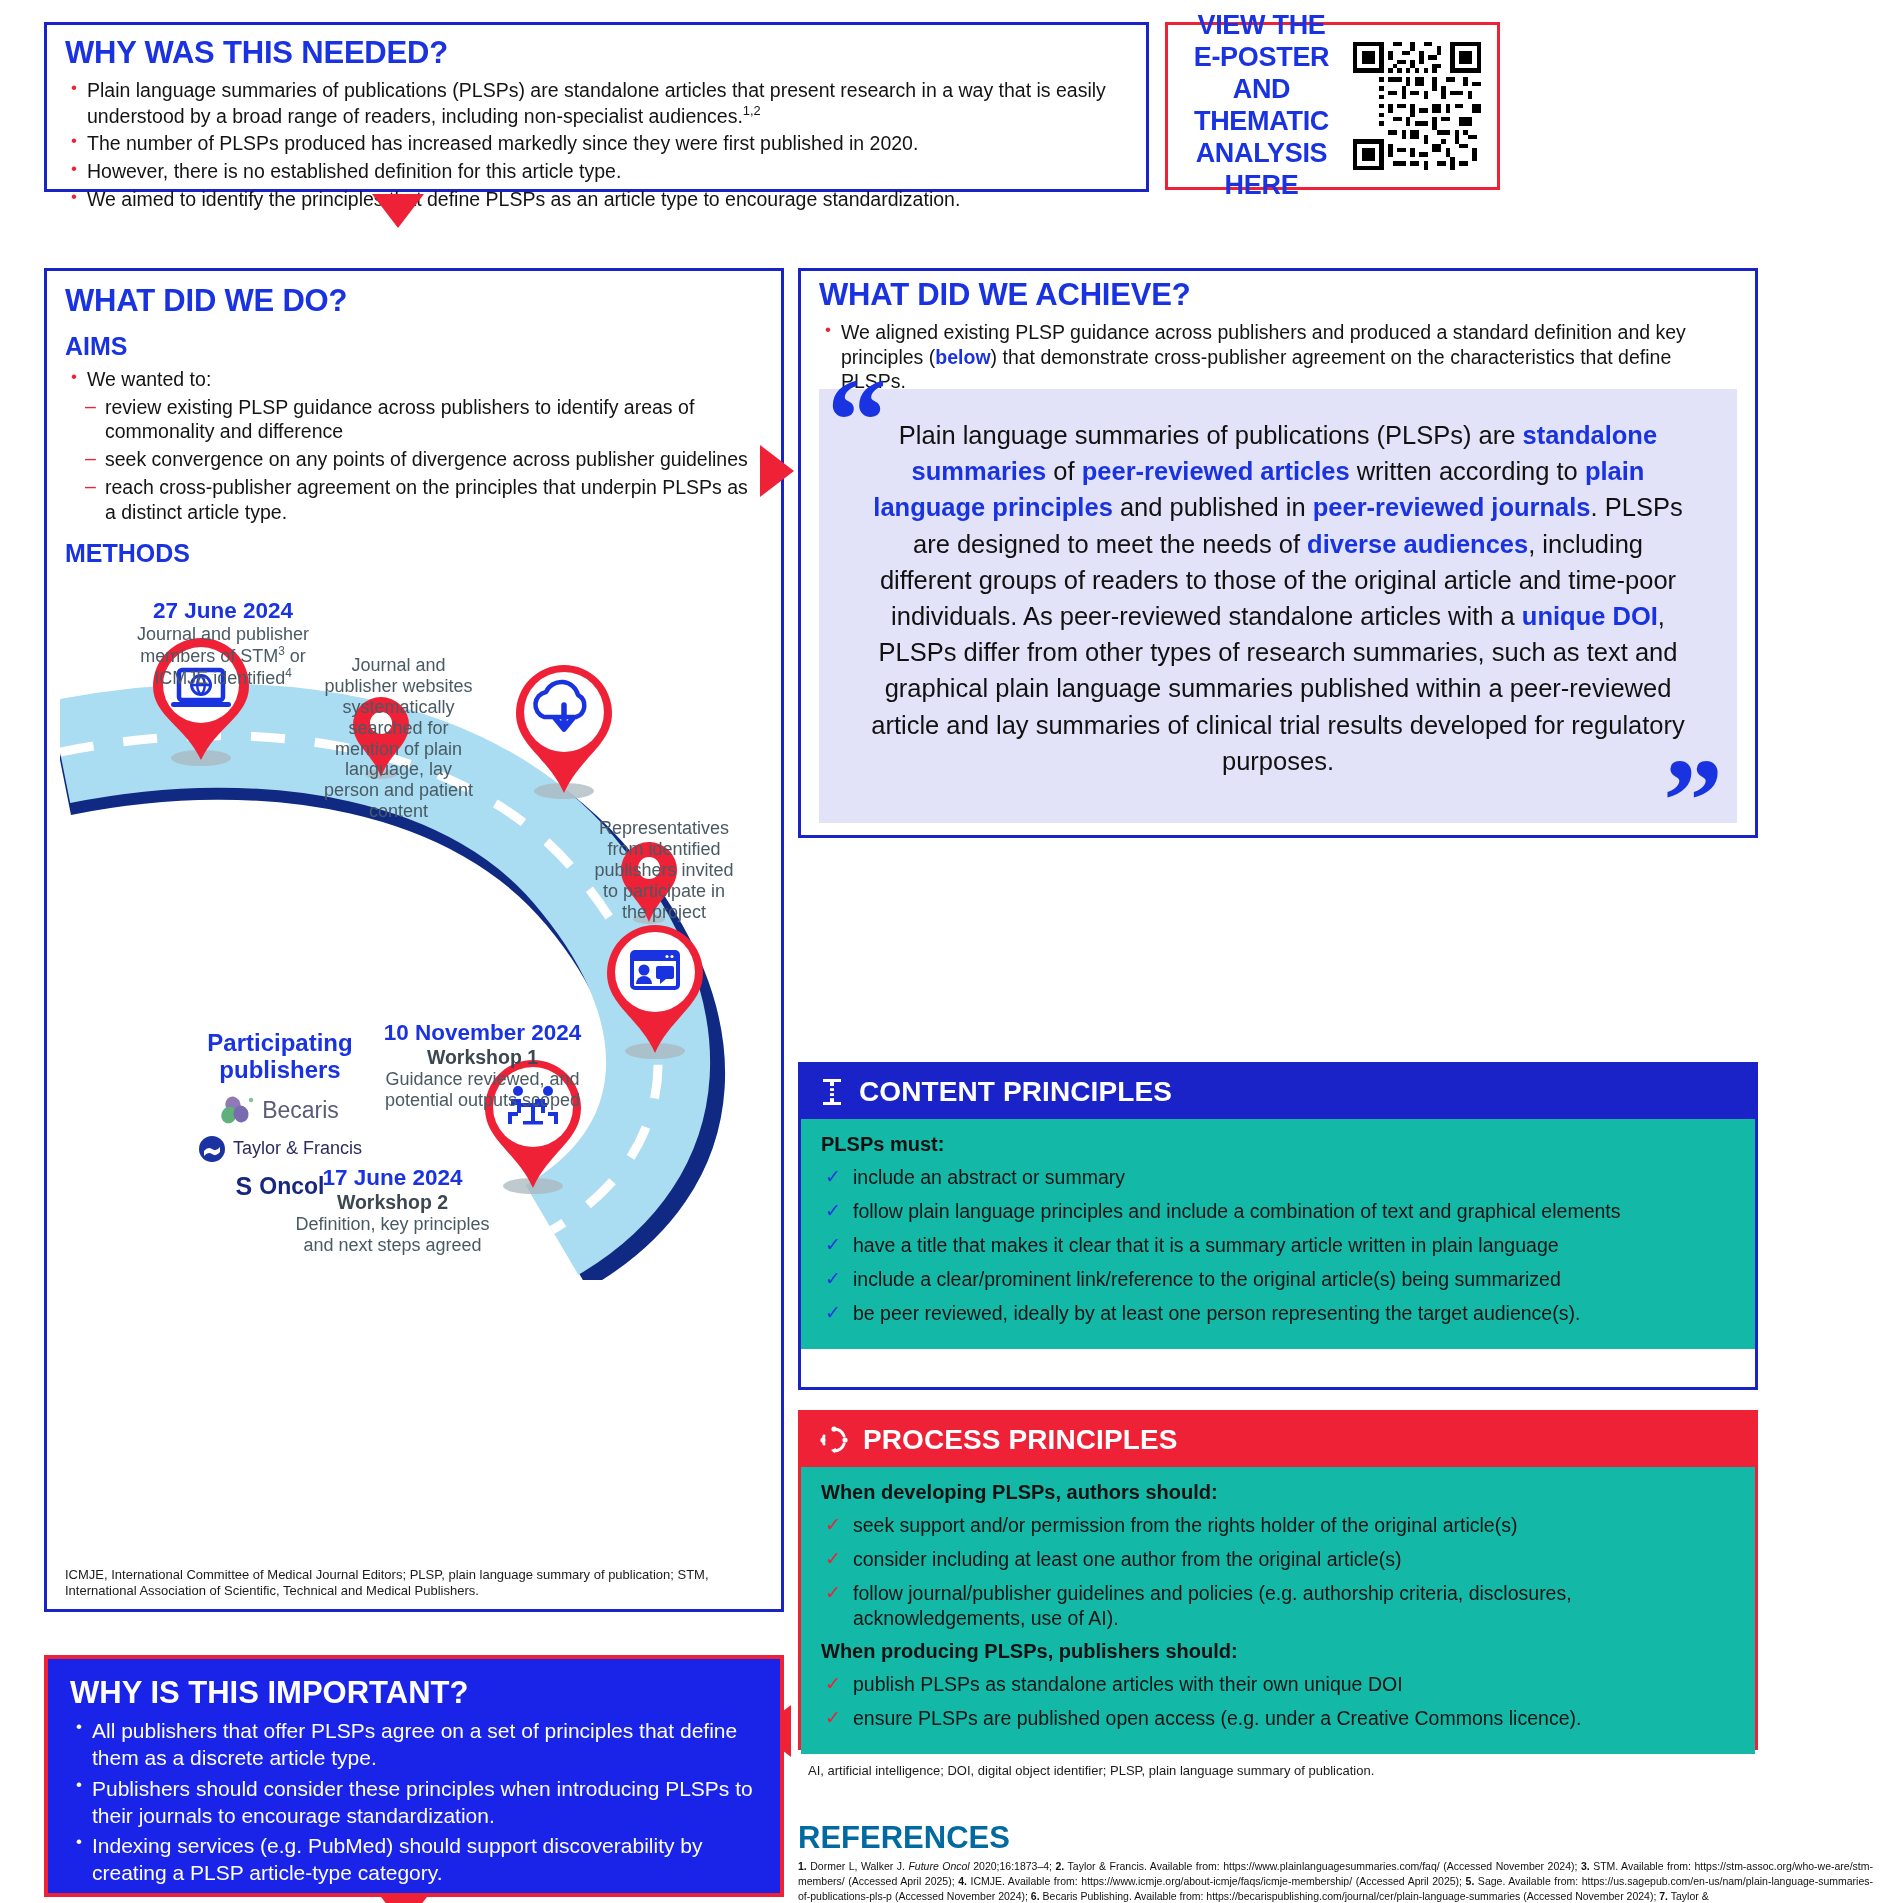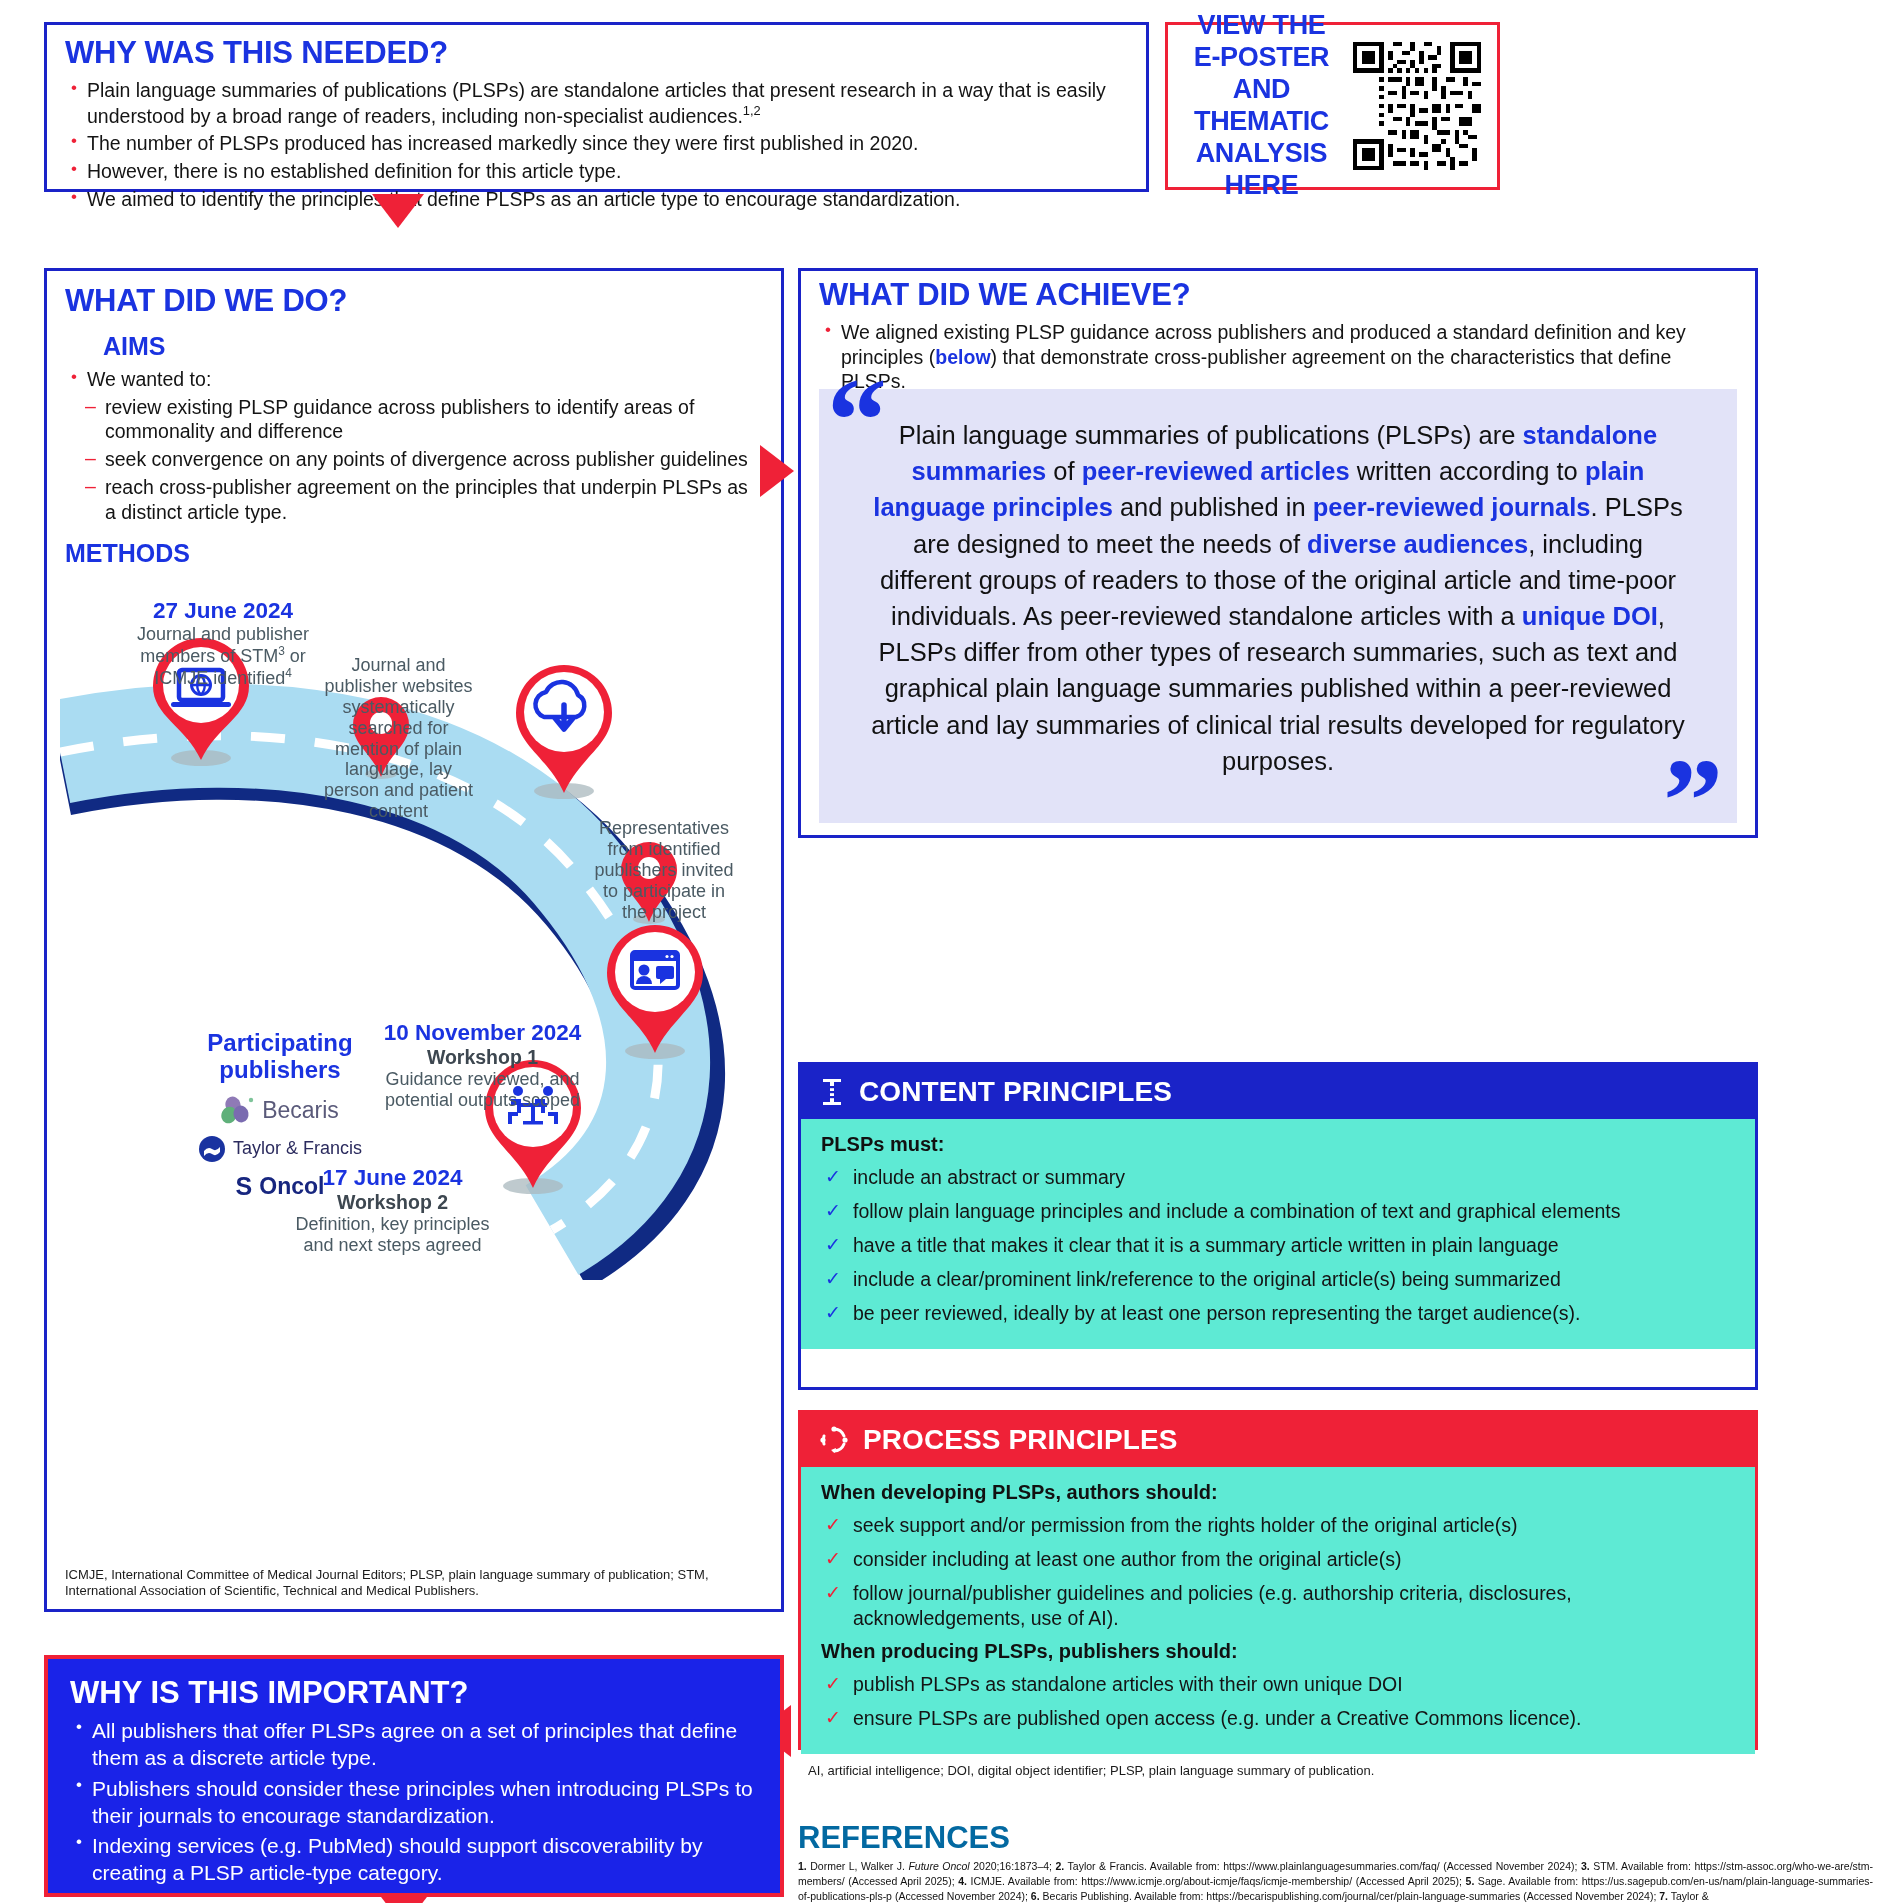--- a/index.html
+++ b/index.html
@@ -100,21 +100,21 @@
   }
 
   
   .pr-head {
     display: flex; align-items: center; gap: 14px;
     padding: 11px 18px; color: #fff; font-weight: bold;
     font-size: 28px; letter-spacing: 0.1px;
   }
   .pr-head.blue { background: #1a23c8; }
   .pr-head.red  { background: #ef2137; }
-  .pr-body { padding: 14px 20px 14px 20px; background: #5eead4; }
+  .pr-body { padding: 14px 20px 14px 20px; background: #14b8a6; }
   .pr-lead { font-weight: bold; font-size: 20px; color: #111; margin-bottom: 9px; }
   ul.ticks { list-style: none; }
   ul.ticks > li {
     position: relative; padding-left: 32px; margin-bottom: 9px;
     font-size: 19.5px; line-height: 1.28; color: #141414;
   }
   ul.ticks > li::before {
     content: "✓"; position: absolute; left: 4px; top: 0; font-size: 19px;
   }
   ul.ticks.b > li::before { color: #1a33e0; }
@@ -262,21 +262,21 @@
         <rect x="20" y="22" width="1" height="1"></rect>
           <rect x="25" y="20" width="1" height="1"></rect>
       </g>
     </svg>
   </div>
 
   <div class="arrow-down" style="left:372px; top:194px;"></div>
 
   <div class="box box-blue" style="left:44px; top:268px; width:740px; height:1344px; padding:14px 18px 10px 18px;">
     <h2 class="h-blue">WHAT DID WE DO?</h2>
-    <h3 class="h-sub" style="margin-top:14px;margin-left:38px;">AIMS</h3>
+    <h3 class="h-sub" style="margin-top:14px;">AIMS</h3>
     <ul class="bl" style="margin-top:6px;">
       <li>We wanted to:</li>
     </ul>
     <ul class="dash" style="margin-left:18px;">
       <li>review existing PLSP guidance across publishers to identify areas of commonality and difference</li>
       <li>seek convergence on any points of divergence across publisher guidelines</li>
       <li>reach cross-publisher agreement on the principles that underpin PLSPs as a distinct article type.</li>
     </ul>
     <h3 class="h-sub" style="margin-top:14px;">METHODS</h3>
 

